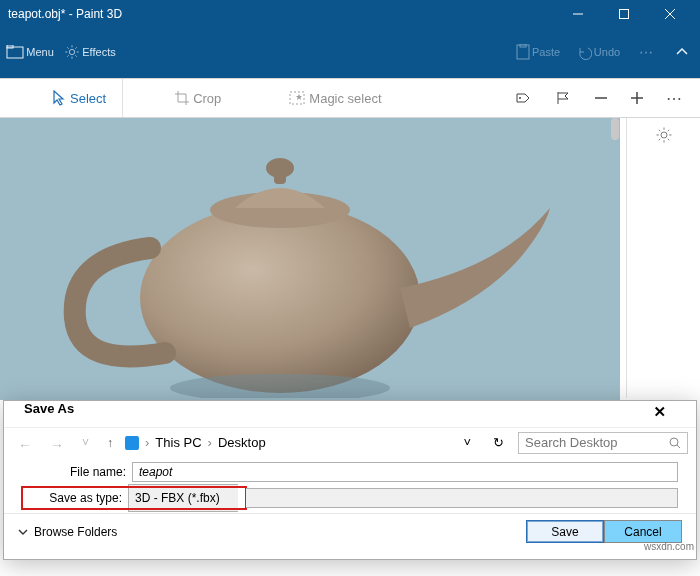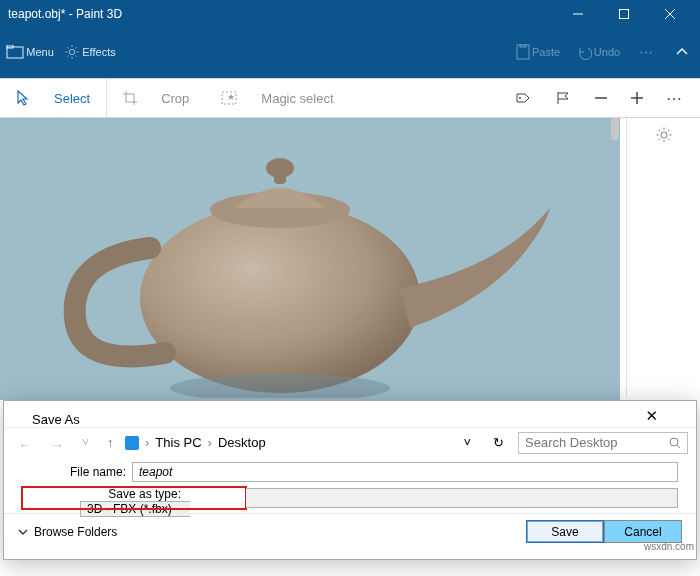--- a/index.html
+++ b/index.html
@@ -10,32 +10,32 @@
   .win-controls { display: flex; gap: 2px; }
   .win-btn { width: 44px; height: 28px; display: flex; align-items: center; justify-content: center; color: #fff; }
   .win-btn.close { background: transparent; }
 
   .ribbon { height: 50px; background: #0b548c; display: flex; align-items: flex-start; color: #d6e6f4; }
   .ribbon-item { width: 60px; height: 48px; display: flex; flex-direction: row; align-items: center; justify-content: center; gap: 2px; font-size: 11px; }
   .ribbon-item.disabled { opacity: 0.45; }
   .ribbon-spacer { flex: 1; }
 
   .toolbar { height: 40px; background: #fff; border-bottom: 1px solid #d6d6d6; border-top: 1px solid #d6d6d6; display: flex; align-items: stretch; }
-  .tool { display: flex; align-items: center; padding: 0 16px; gap: 24px; color: #444; font-size: 13px; }
+  .tool { display: flex; align-items: center; padding: 0 16px; gap: 4px; color: #444; font-size: 13px; margin-left: 36px; }
   .tool.active { color: #1b6fb8; }
   .tool-divider { width: 1px; background: #e0e0e0; }
   .tool-iconset { display: flex; align-items: center; gap: 22px; padding: 0 18px; margin-left: auto; color: #444; }
   .sidebar-right { position: absolute; right: 0px; top: 118px; width: 74px; height: 280px; background: #fff; border-left: 1px solid #e0e0e0; display:flex; flex-direction:column; align-items:center; padding-top:8px; gap:10px; color:#555;}
   .scroll-handle { position:absolute; top:118px; left:611px; width:8px; height:22px; background:#c8c8c8; border-radius:4px;}
 
   .canvas { position: absolute; left: 0; top: 118px; width: 620px; height: 282px; background: #9fbdc9; overflow: hidden; }
   .teapot-svg { position:absolute; left:50px; top:10px; }
 
   .dialog { position: absolute; left: 3px; top: 400px; width: 694px; height: 160px; background: #fff; border: 1px solid #aaa; box-shadow: 0 4px 24px rgba(0,0,0,.25); }
-  .dlg-title { height: 26px; display: flex; align-items: flex-end; padding: 0 28px; font-size: 13px; }
+  .dlg-title { height: 26px; display: flex; align-items: flex-start; padding: 0 20px; font-size: 13px; font-weight: bold; }
   .dlg-close { margin-left: auto; font-size: 15px; padding: 2px 10px; }
   .dlg-nav { height: 30px; display: flex; align-items: center; padding: 0 8px; gap: 6px; font-size: 13px; border-top:1px solid #eee; }
   .nav-arrow { color: #bbb; padding: 0 6px; font-size: 14px; }
   .nav-arrow2 { color: #555; padding: 0 6px; font-size: 12px; }
   .path { display:flex; align-items:center; gap:6px; flex:1; }
   .pc-icon { width:14px; height:14px; background:#1f8fe6; border-radius:2px; display:inline-block;}
   .chev-sep{color:#888;}
   .nav-down{padding:0 8px;}
   .nav-ref{padding:0 8px;}
   .search-box { width: 170px; height:22px; border:1px solid #c0c0c0; display:flex; align-items:center; padding:0 6px; color:#777; gap:6px; justify-content:space-between;}
@@ -243,21 +243,21 @@
   </div>
 
   <div class="form-area">
     <div class="form-row">
       <label>File name:</label>
       <div class="field">
           <span>teapot</span>
         </div>
     </div>
     <div style="display:flex; align-items:center;">
-      <div class="form-row highlight" style="margin-bottom:0;flex-direction:column;">
+      <div class="form-row highlight" style="margin-bottom:0;">
         <label>Save as type:</label>
         <div style="width:110px; height:28px; border:1px solid #b0b0b0; border-right:none; font-size:12px; padding:0 6px; display:flex; align-items:center; background:#f0f0f0;">
             <span style="white-space:nowrap;">3D - FBX (*.fbx)</span>
           </div>
       </div>
       <div class="type-field" style="border-left:none; height:20px;"></div>
     </div>
   </div>
 
   <div class="dlg-footer">

